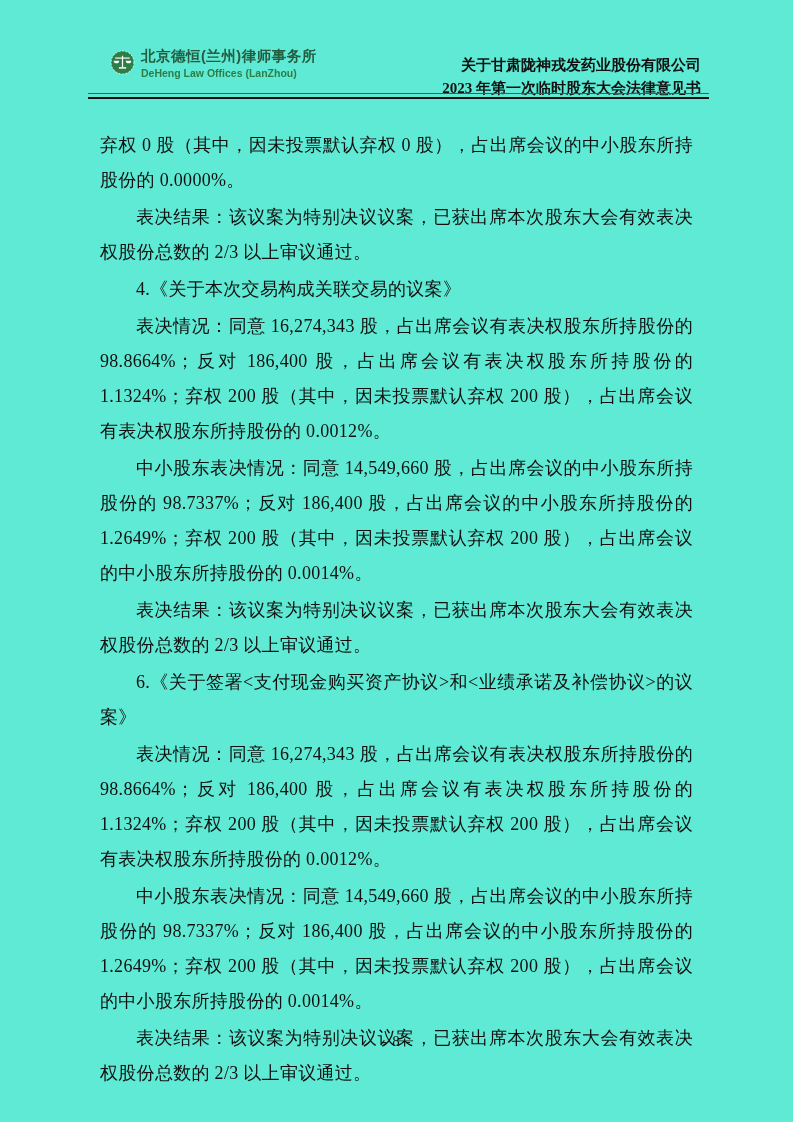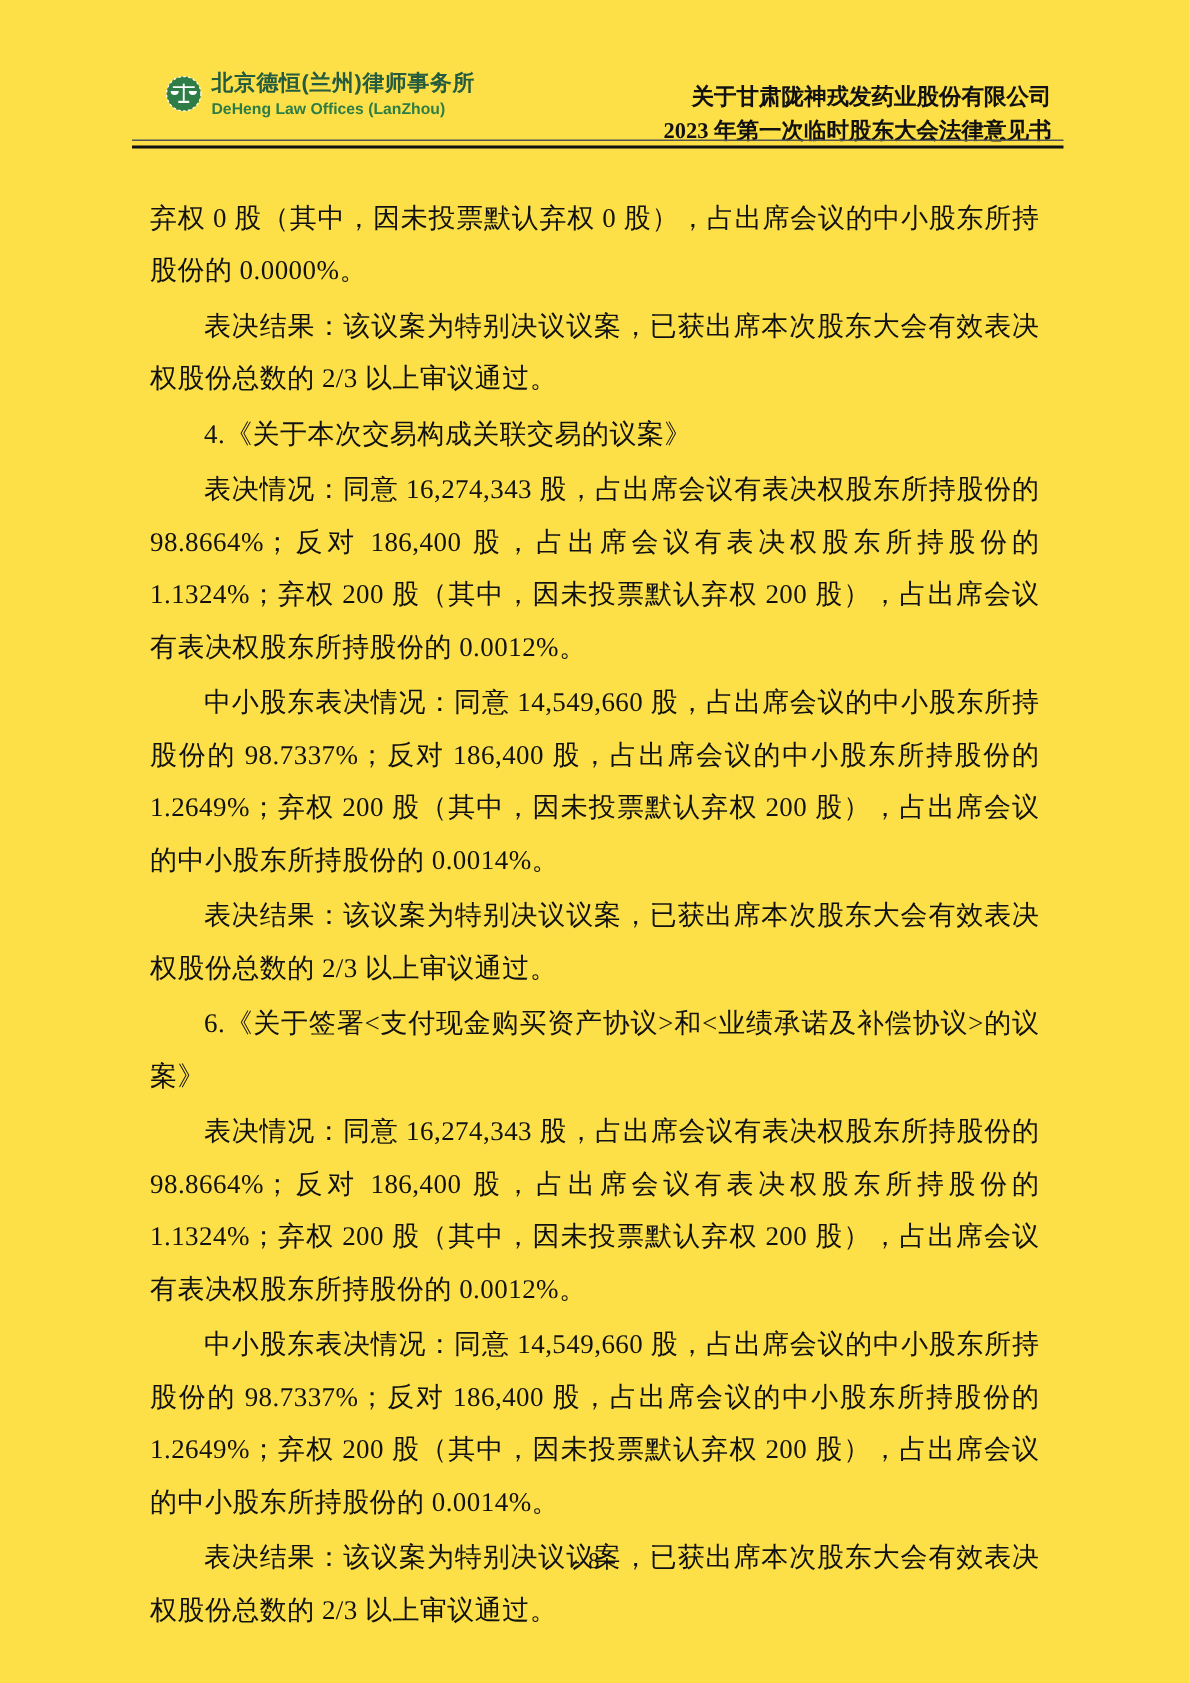--- a/index.html
+++ b/index.html
@@ -5,21 +5,21 @@
   html, body {
     margin: 0;
     padding: 0;
     background: #e8e8e8;
   }
   .page {
     position: relative;
     width: 793px;
     height: 1122px;
     margin: 0 auto;
-    background: #fde047;
+    background: #5eead4;
     font-family: "Liberation Serif", "DejaVu Serif", serif;
     color: #111111;
     overflow: hidden;
     box-sizing: border-box;
   }
   
   .header {
     position: absolute;
     top: 48px;
     left: 100px;

